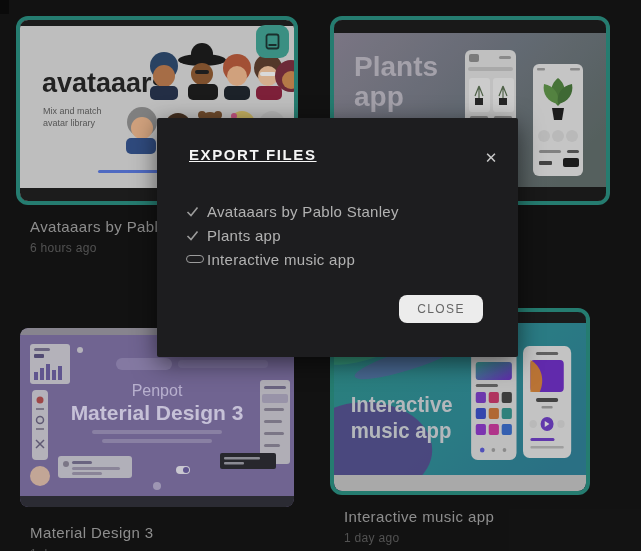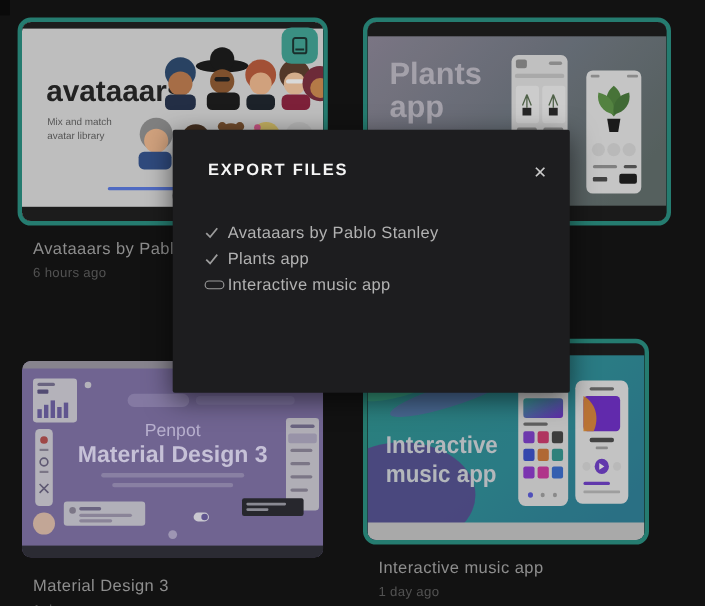--- a/index.html
+++ b/index.html
@@ -21,21 +21,21 @@
   .badge{position:absolute;top:5px;right:5px;width:33px;height:33px;border-radius:9px;
          background:#41a091;display:flex;align-items:center;justify-content:center;}
 
   
   .overlay{position:absolute;inset:0;background:rgba(0,0,0,0.10);z-index:5;}
   .modal{position:absolute;left:157px;top:118px;width:361px;height:239px;background:#1d1d1f;
          border-radius:2px;z-index:10;box-shadow:0 6px 24px rgba(0,0,0,0.55);box-sizing:border-box;}
   .modal-close{position:absolute;top:29px;right:16px;width:22px;height:22px;color:#c9c9c9;
                font-size:15px;line-height:22px;text-align:center;cursor:pointer;}
   .modal-title{position:absolute;left:32px;top:28px;color:#f5f5f5;font-size:15px;
-               font-weight:bold;letter-spacing:1.6px;}
+               font-weight:bold;letter-spacing:1.6px;text-decoration:underline;}
   .modal-list{position:absolute;left:29px;top:81px;right:32px;}
   .modal-item{display:flex;align-items:center;height:24px;color:#b2b2b2;font-size:15px;
               letter-spacing:.3px;}
   .item-ico{width:21px;display:flex;align-items:center;justify-content:flex-start;flex:0 0 21px;}
   .pill-ico{display:inline-block;width:16px;height:6px;border:1.5px solid #9c9c9c;border-radius:4px;}
   .close-btn{position:absolute;right:35px;bottom:34px;width:84px;height:28px;background:#ececec;
              border:none;border-radius:8px;color:#666;font-size:12px;letter-spacing:1.4px;
              font-family:inherit;cursor:pointer;}
 </style>
 </head>
@@ -315,14 +315,15 @@
         </span>
         <span>Plants app</span>
       </div>
       <div class="modal-item">
         <span class="item-ico">
           <span class="pill-ico"></span>
         </span>
         <span>Interactive music app</span>
       </div>
     </div>
+    <button class="close-btn">CLOSE</button>
   </div>
 </div>
 
 </body></html>

